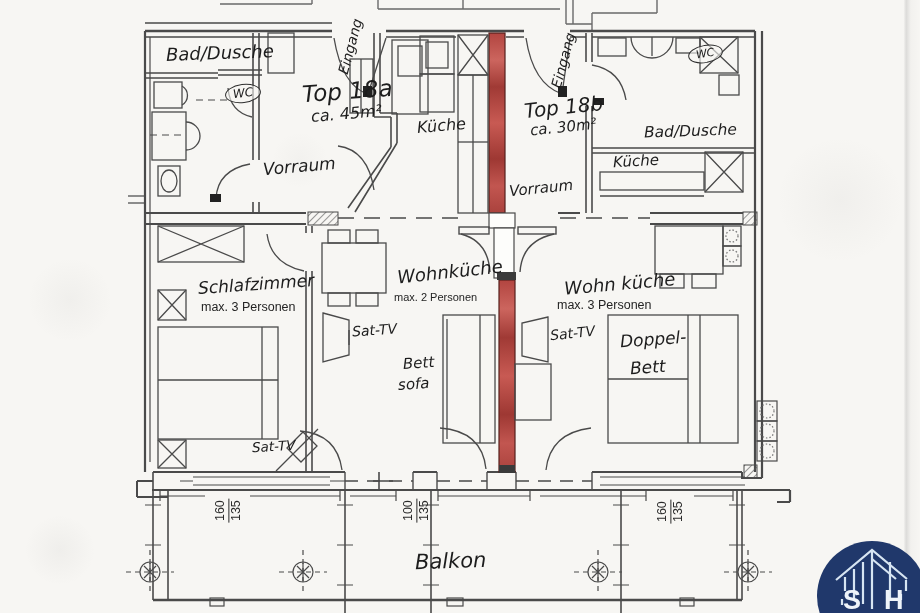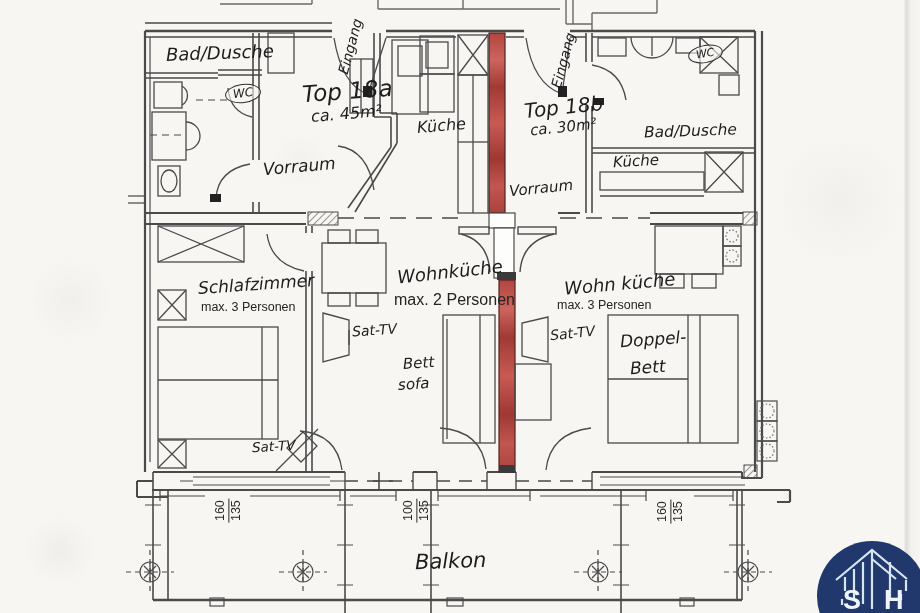--- a/index.html
+++ b/index.html
@@ -284,21 +284,21 @@
 <div class="lbl hw" style="left:509px;top:181px;font-size:15px;transform:rotate(-6deg);">Vorraum</div>
 <div class="lbl hw" style="left:644px;top:124px;font-size:15.5px;transform:rotate(-2deg);">Bad/Dusche</div>
 <div class="lbl wc-oval hw" style="left:688px;top:45px;transform:rotate(-10deg);font-size:11px;">WC</div>
 <div class="lbl hw" style="left:613px;top:154px;font-size:15px;transform:rotate(-3deg);">Küche</div>
 
 <div class="lbl hw" style="left:198px;top:276px;font-size:17px;transform:rotate(-4deg);">Schlafzimmer</div>
 <div class="lbl pr" style="left:201px;top:301px;font-size:12.5px;">max. 3 Personen</div>
 <div class="lbl hw" style="left:252px;top:440px;font-size:13.5px;transform:rotate(-3deg);">Sat-TV</div>
 
 <div class="lbl hw" style="left:397px;top:263px;font-size:18px;transform:rotate(-6deg);">Wohnküche</div>
-<div class="lbl pr" style="left:394px;top:292px;font-size:16px;">max. 2 Personen</div>
+<div class="lbl pr" style="left:394px;top:292px;font-size:11px;">max. 2 Personen</div>
 <div class="lbl hw" style="left:352px;top:323px;font-size:14px;transform:rotate(-4deg);">Sat-TV</div>
 <div class="lbl hw" style="left:403px;top:356px;font-size:15px;transform:rotate(-4deg);">Bett</div>
 <div class="lbl hw" style="left:398px;top:377px;font-size:15px;transform:rotate(-4deg);">sofa</div>
 
 <div class="lbl hw" style="left:564px;top:275px;font-size:18px;transform:rotate(-5deg);">Wohn küche</div>
 <div class="lbl pr" style="left:557px;top:299px;font-size:12.5px;">max. 3 Personen</div>
 <div class="lbl hw" style="left:550px;top:326px;font-size:14px;transform:rotate(-6deg);">Sat-TV</div>
 <div class="lbl hw" style="left:620px;top:331px;font-size:17px;transform:rotate(-4deg);">Doppel-</div>
 <div class="lbl hw" style="left:630px;top:359px;font-size:17px;transform:rotate(-4deg);">Bett</div>
 

